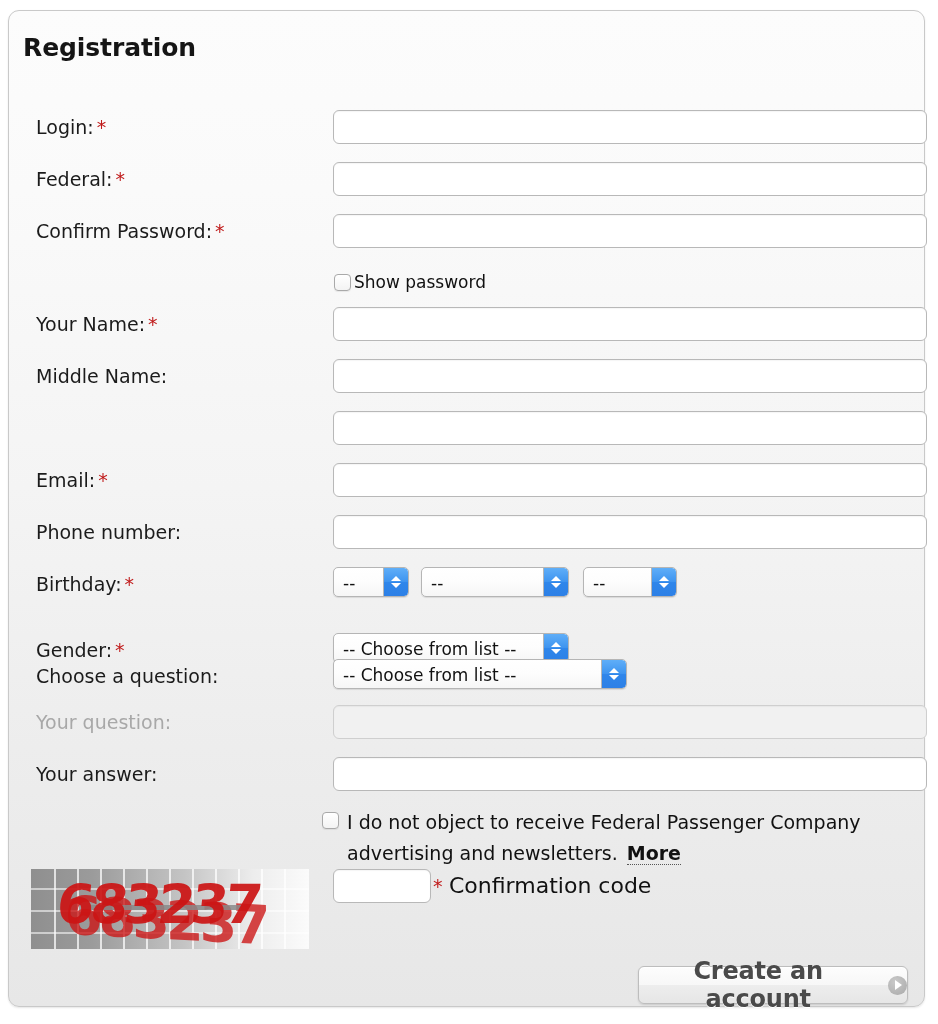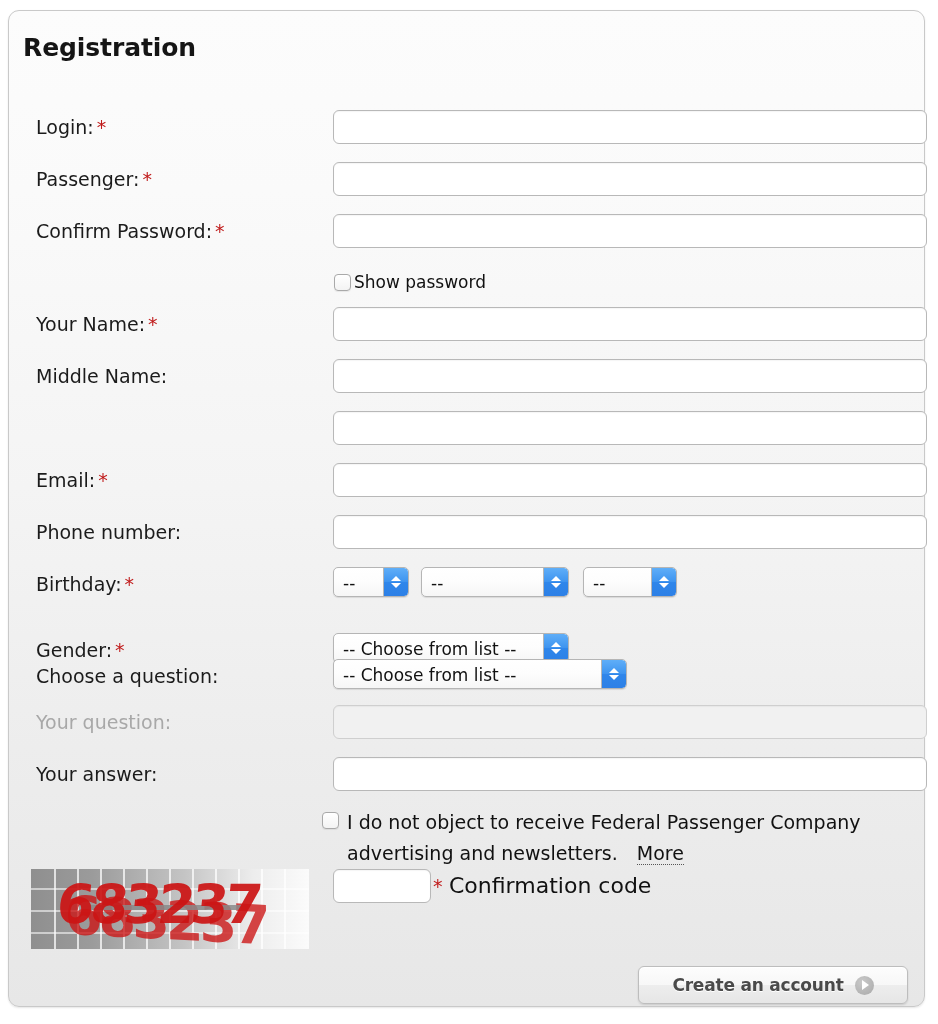--- a/index.html
+++ b/index.html
@@ -160,21 +160,22 @@
     top: 796px;
     width: 560px;
     font-size: 19px;
     color: #111;
     line-height: 31px;
   }
   .more {
     color: #111;
     border-bottom: 1px dotted #555;
     cursor: pointer;
-    margin-left: 19px;
+    margin-left: 9px;
+    font-weight: bold;
   }
 
   
   .captcha {
     position: absolute;
     left: 22px;
     top: 858px;
     width: 278px;
     height: 80px;
     background: linear-gradient(to right, #8f8f8f 0%, #9b9b9b 22%, #c4c4c4 55%, #ededed 80%, #fbfbfb 100%);
@@ -256,21 +257,21 @@
     border: 1px solid #bdbdbd;
     border-radius: 6px;
     background: linear-gradient(to bottom, #fdfdfd 0%, #f7f7f7 50%, #ededed 51%, #e6e6e6 100%);
     box-shadow: 0 1px 2px rgba(0,0,0,0.13), inset 0 1px 0 #ffffff;
     display: flex;
     align-items: center;
     justify-content: center;
     cursor: pointer;
   }
   .submit .btext {
-    font-size: 17px;
+    font-size: 24px;
     font-weight: bold;
     color: #4a4a4a;
     text-shadow: 0 1px 0 #ffffff;
     letter-spacing: -0.2px;
     text-align: center;
   }
   .submit .badge {
     width: 19px;
     height: 19px;
     border-radius: 50%;
@@ -298,21 +299,21 @@
 
     <div class="row" style="top:99px;">
       <div class="label">
         <span>Login:</span><span class="req">*</span>
       </div>
       <input class="tinput" type="text" style="">
     </div>
 
     <div class="row" style="top:151px;">
       <div class="label">
-        <span>Passenger:</span><span class="req">*</span>
+        <span>Federal:</span><span class="req">*</span>
       </div>
       <input class="tinput" type="text" style="">
     </div>
 
     <div class="row" style="top:203px;">
       <div class="label">
         <span>Confirm Password:</span><span class="req">*</span>
       </div>
       <input class="tinput" type="text" style="">
     </div>

